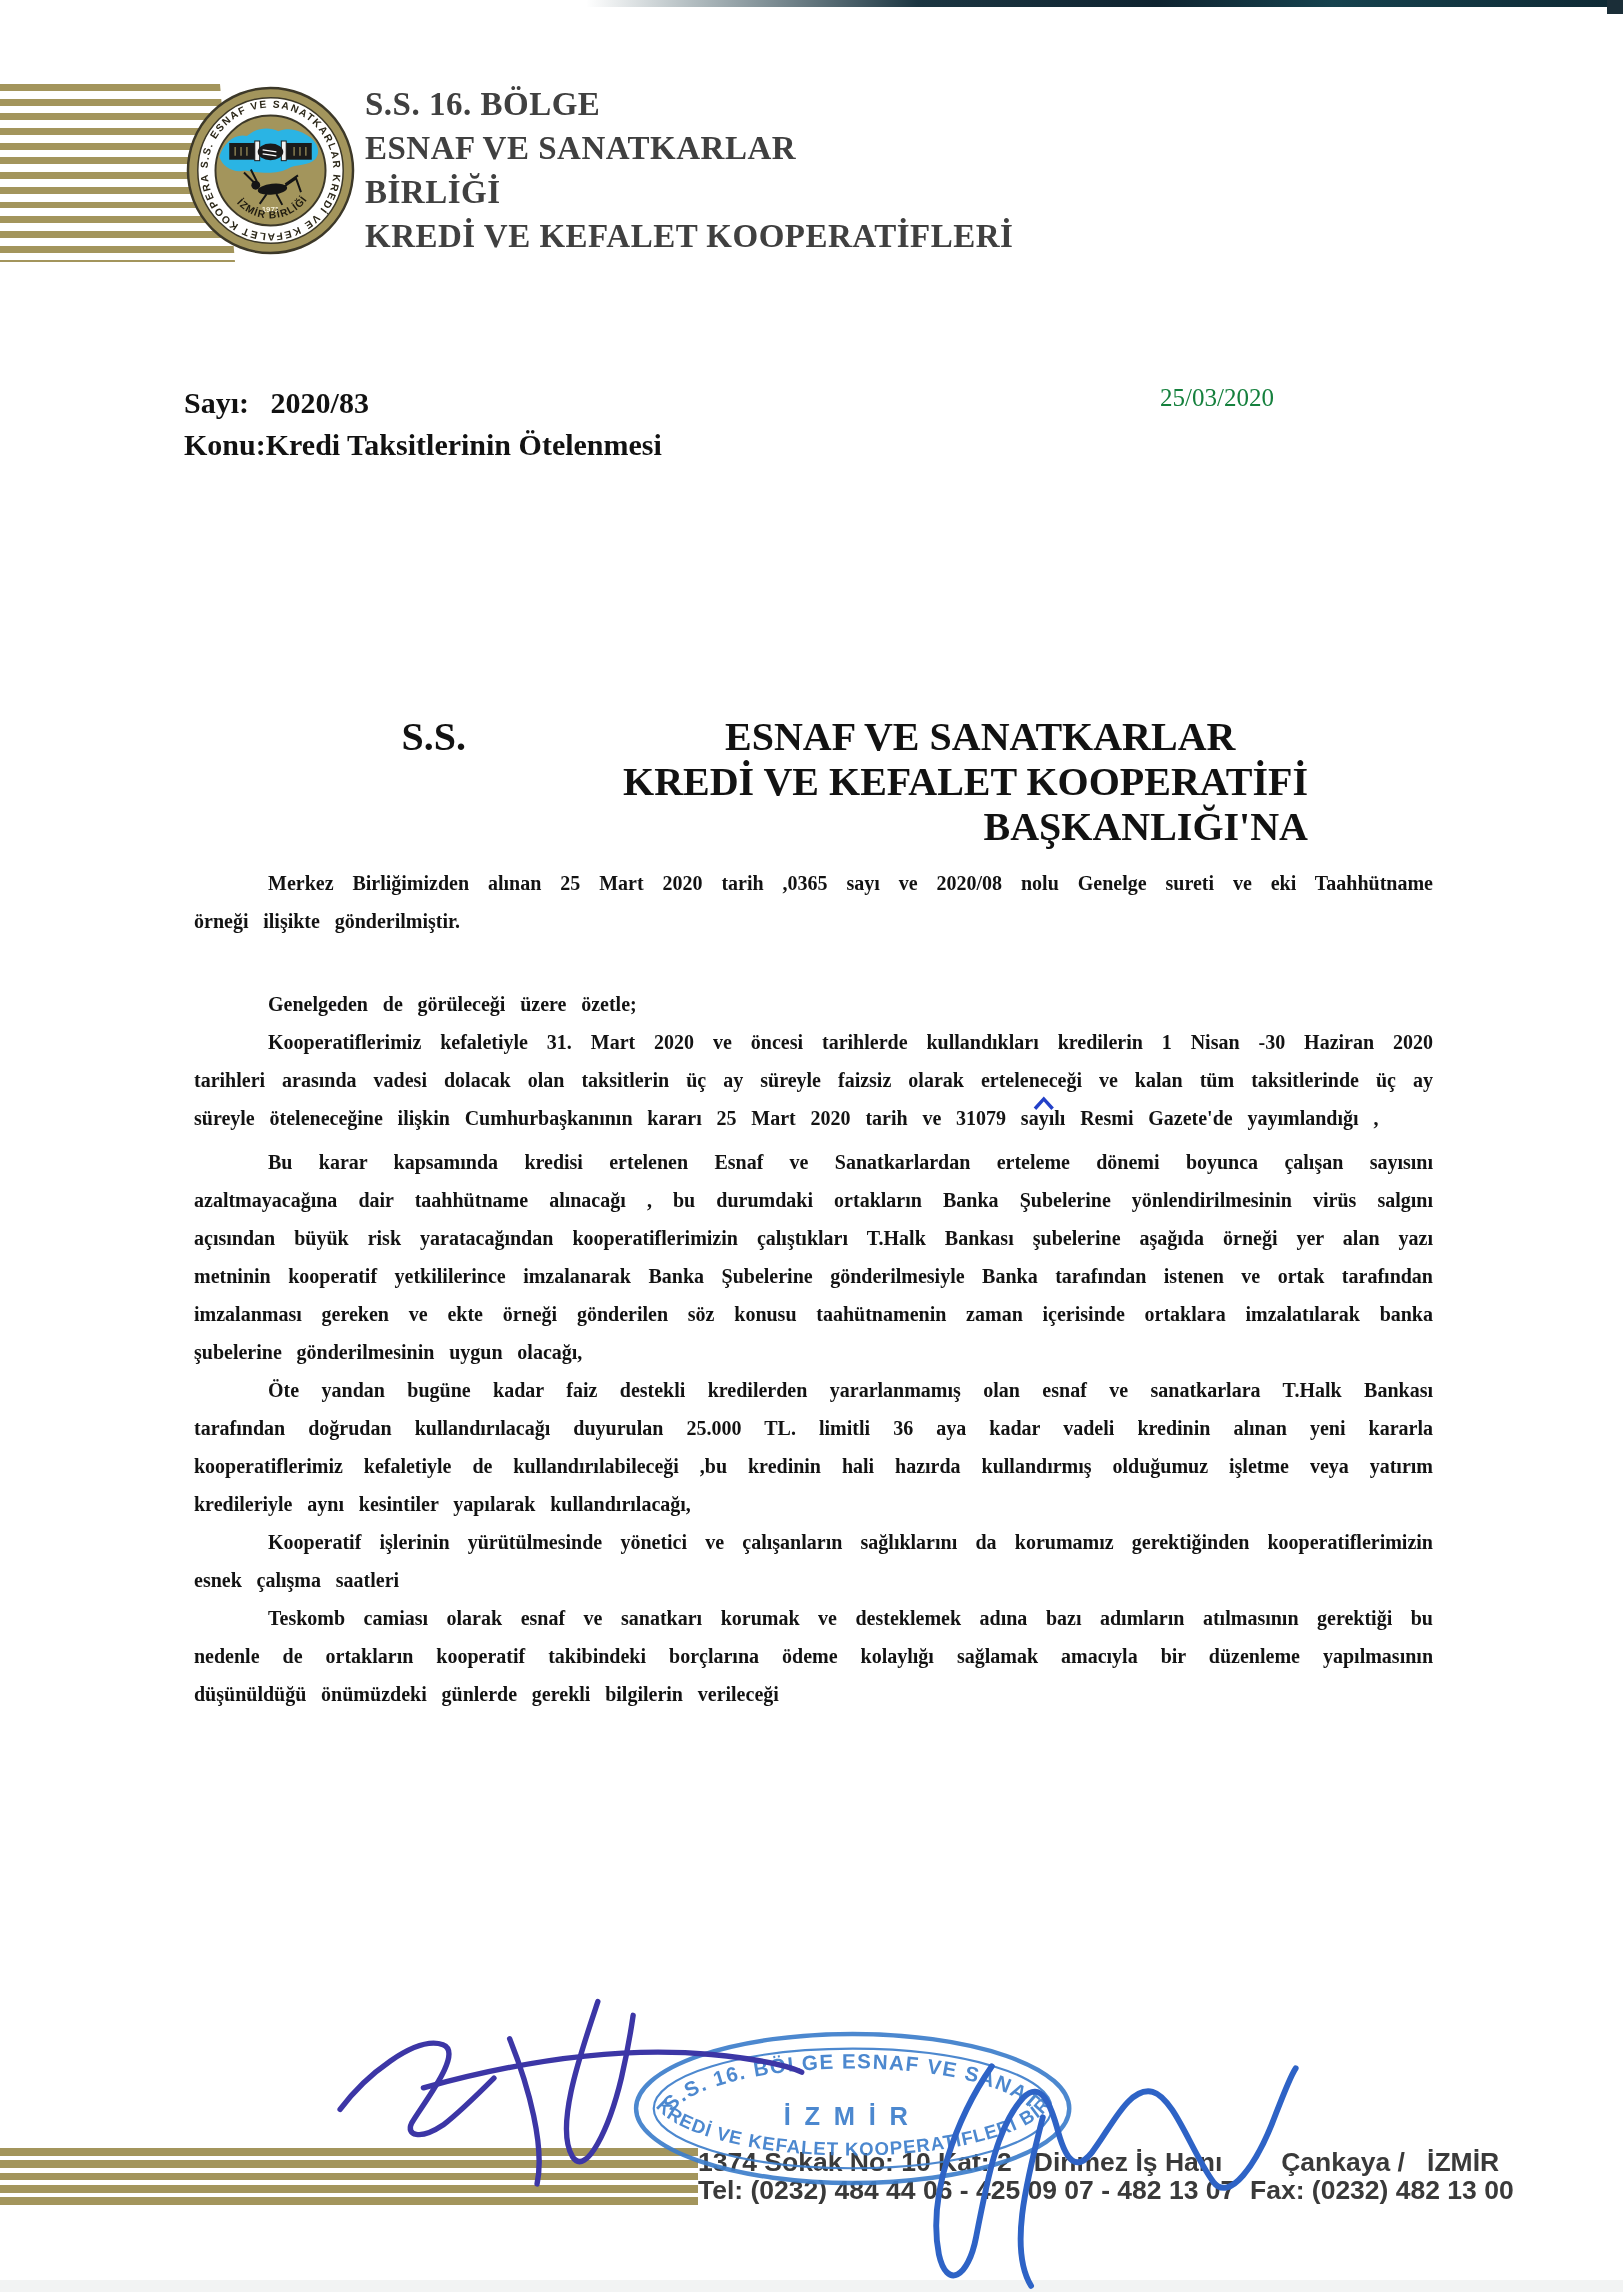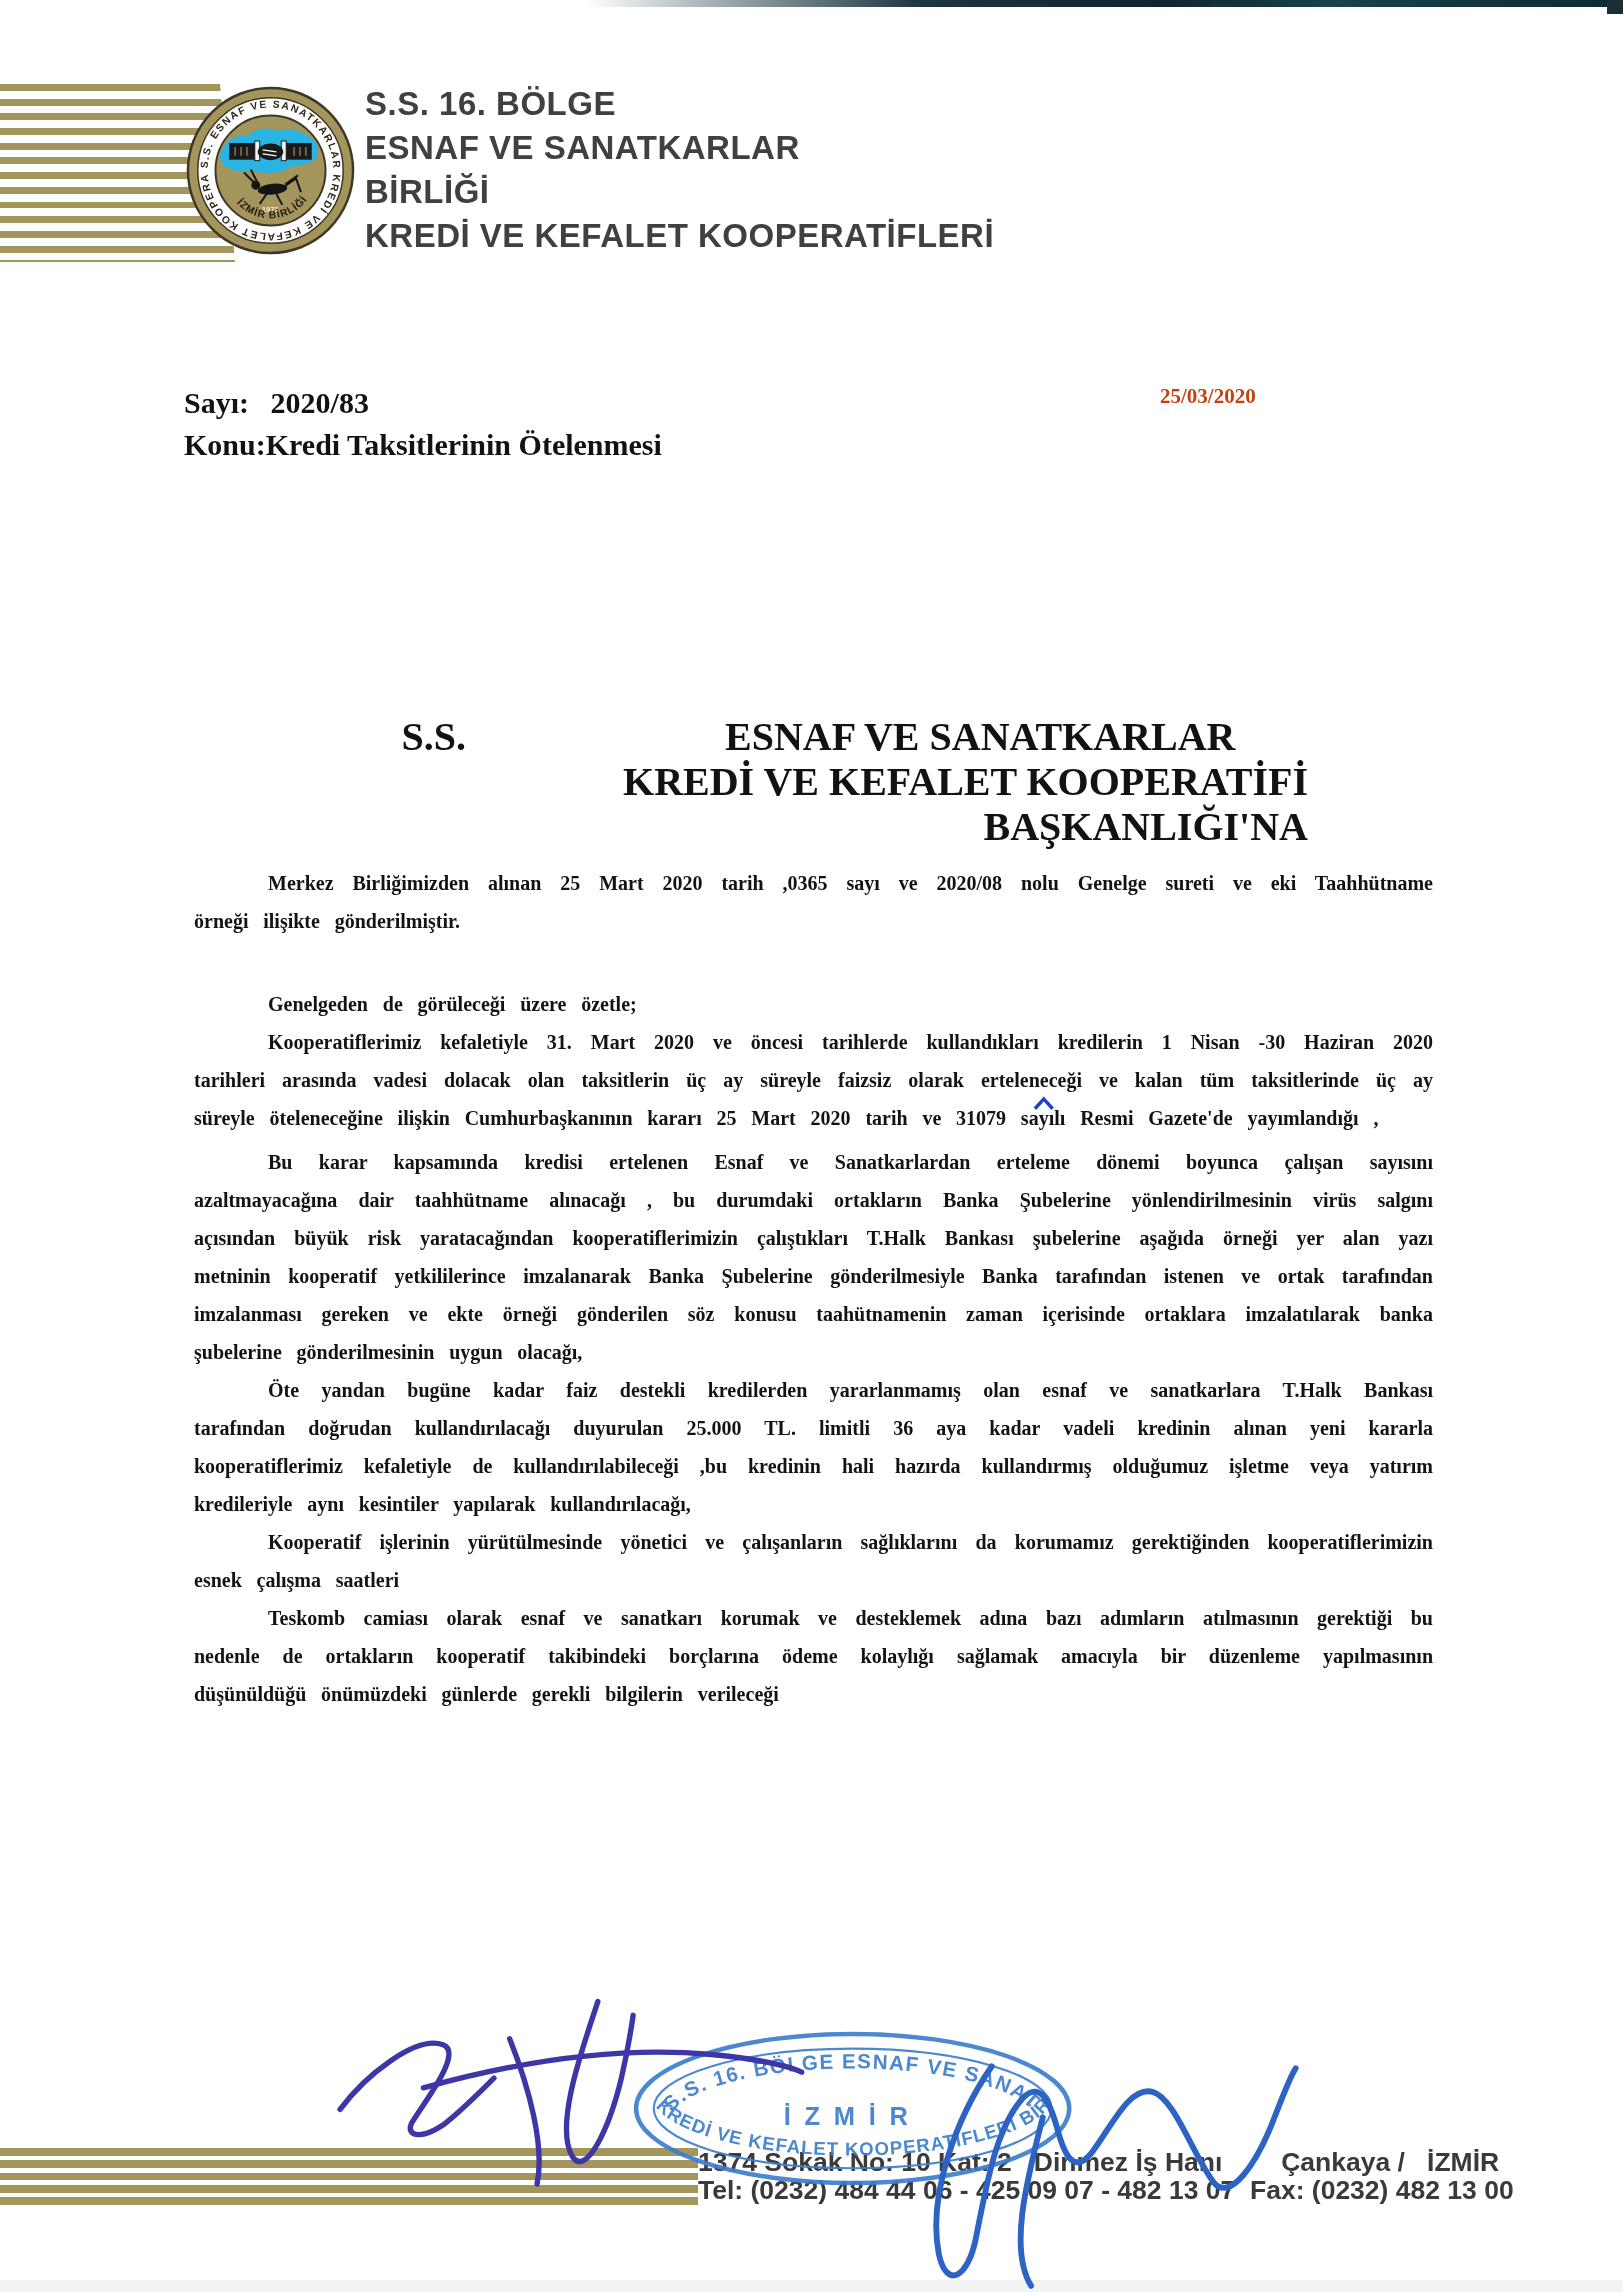--- a/index.html
+++ b/index.html
@@ -9,26 +9,26 @@
   .top-scan{position:absolute;top:0;left:586px;width:1037px;height:6.9px;
     background:linear-gradient(90deg, rgba(255,255,255,0), rgba(40,70,80,.35) 10%, #1c3642 32%, #0f2430 55%, #16424e 72%, #0e2833 100%);}
   .corner-scan{position:absolute;top:0;right:0;width:15.7px;height:13.7px;background:#1b2e38;}
   .bottom-scan{position:absolute;left:0;bottom:0;width:100%;height:12.7px;background:#f2f3f3;}
   
   .head-stripes{position:absolute;left:0;top:84px;width:235px;height:178px;
     background:repeating-linear-gradient(180deg,#a3955c 0 6.9px,rgba(0,0,0,0) 6.9px 14.7px);
     clip-path:polygon(0 0,220px 0,235px 100%,0 100%);}
   .emblem{position:absolute;left:186px;top:86px;width:169px;height:169px;}
   .org-name{position:absolute;left:365px;top:82px;
-    font-family:Liberation Sans, sans-serif;font-weight:bold;
+    font-family:Liberation Serif, serif;font-weight:bold;
     font-size:33px;line-height:44px;color:#404040;letter-spacing:0.5px;}
   
   .meta-left{position:absolute;left:184px;top:382px;font-weight:bold;font-size:30px;line-height:42px;color:#121212;}
   .meta-left .gap{display:inline-block;width:21.6px;}
-  .meta-date{position:absolute;left:1160px;top:384px;font-weight:bold;font-size:21px;color:#c2410c;}
+  .meta-date{position:absolute;left:1160px;top:384px;font-weight:normal;font-size:25px;color:#15803d;}
   
   .addressee{position:absolute;left:377px;top:714px;width:931px;font-weight:bold;font-size:40px;line-height:45px;color:#121212;text-align:right;}
   .addr-l1{position:relative;height:45px;}
   .addr-l1 .l{position:absolute;left:24.5px;}
   .addr-l1 .r{position:absolute;left:348px;}
   
   .body-text{position:absolute;left:194px;top:864px;width:1239px;
     font-weight:bold;font-size:20px;line-height:38px;color:#131313;
     text-align:justify;word-spacing:9.8px;}
   .body-text p{margin:0;text-indent:74px;}

